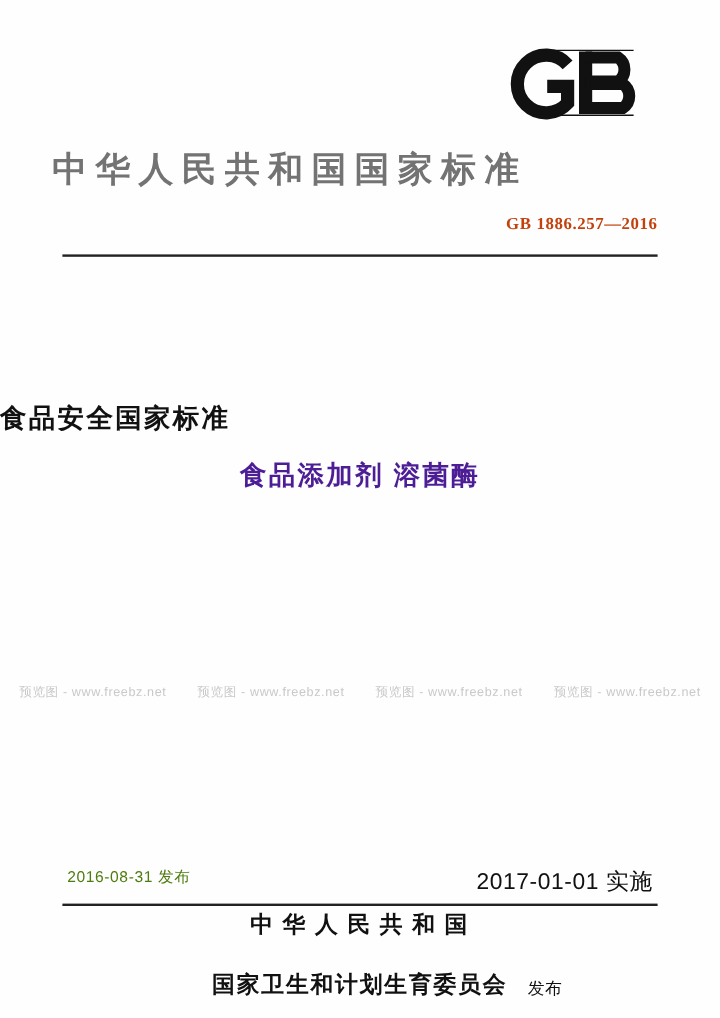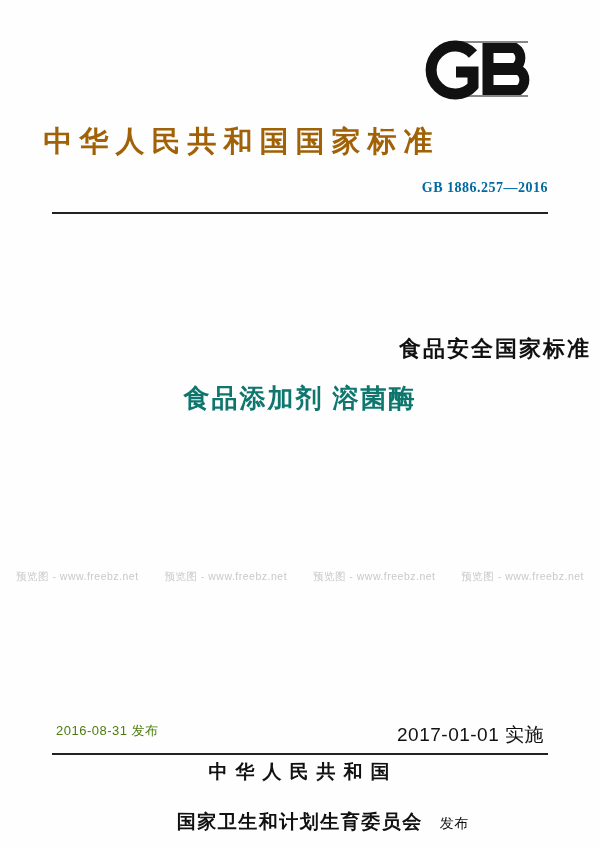--- a/index.html
+++ b/index.html
@@ -35,34 +35,34 @@
   .std-title {
     position: absolute;
     top: 122px;
     left: 0;
     width: 476px;
     text-align: center;
     font-family: Liberation Serif, serif;
     font-weight: bold;
     font-size: 29px;
     letter-spacing: 7px;
-    color: #a16207;
+    color: #737373;
     text-indent: 7px;
   }
 
   
   .std-number {
     position: absolute;
     top: 180px;
     right: 52px;
     font-family: "Liberation Serif", serif;
     font-size: 14px;
     font-weight: bold;
     letter-spacing: 0.5px;
-    color: #0369a1;
+    color: #c2410c;
   }
 
   
   .rule-top {
     position: absolute;
     left: 52px;
     right: 52px;
     top: 212px;
     border-top: 2px solid #222;
   }
@@ -73,38 +73,38 @@
     top: 753px;
     border-top: 2px solid #222;
   }
 
   
   .doc-title-1 {
     position: absolute;
     top: 334px;
     left: 0;
     width: 591px;
-    text-align: right;
+    text-align: left;
     font-family: Liberation Mono, monospace;
     font-weight: bold;
     font-size: 22px;
     letter-spacing: 2px;
     color: #111;
   }
   .doc-title-2 {
     position: absolute;
     top: 381px;
     left: 0;
     width: 600px;
     text-align: center;
     font-family: "Liberation Sans", sans-serif;
     font-weight: bold;
-    font-size: 26px;
+    font-size: 22px;
     letter-spacing: 2px;
-    color: #0f766e;
+    color: #4c1d95;
   }
 
   
   .watermark {
     position: absolute;
     top: 568px;
     left: 0;
     width: 600px;
     height: 18px;
     display: flex;

